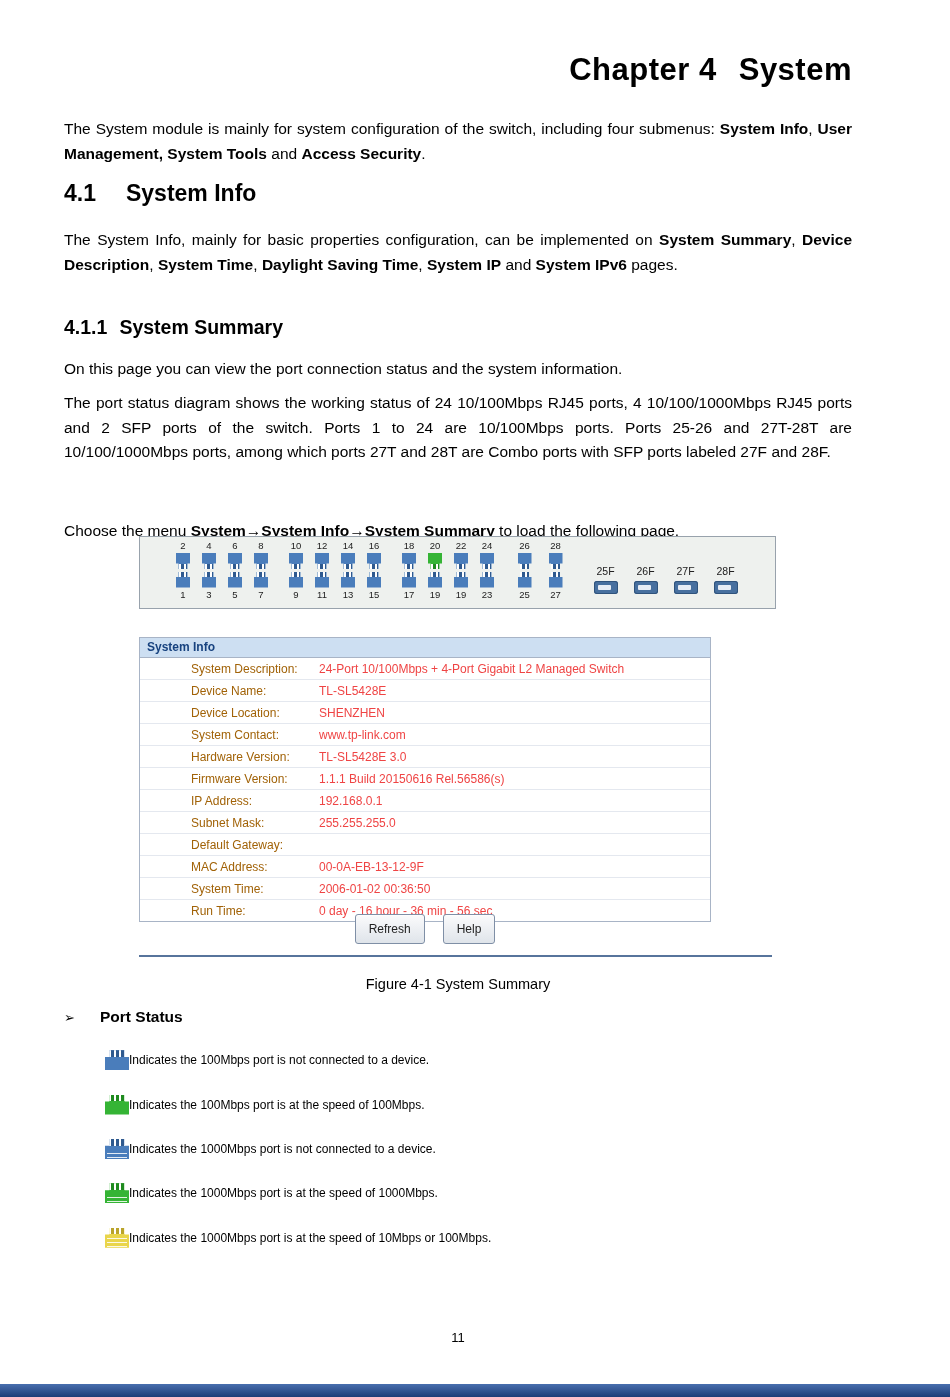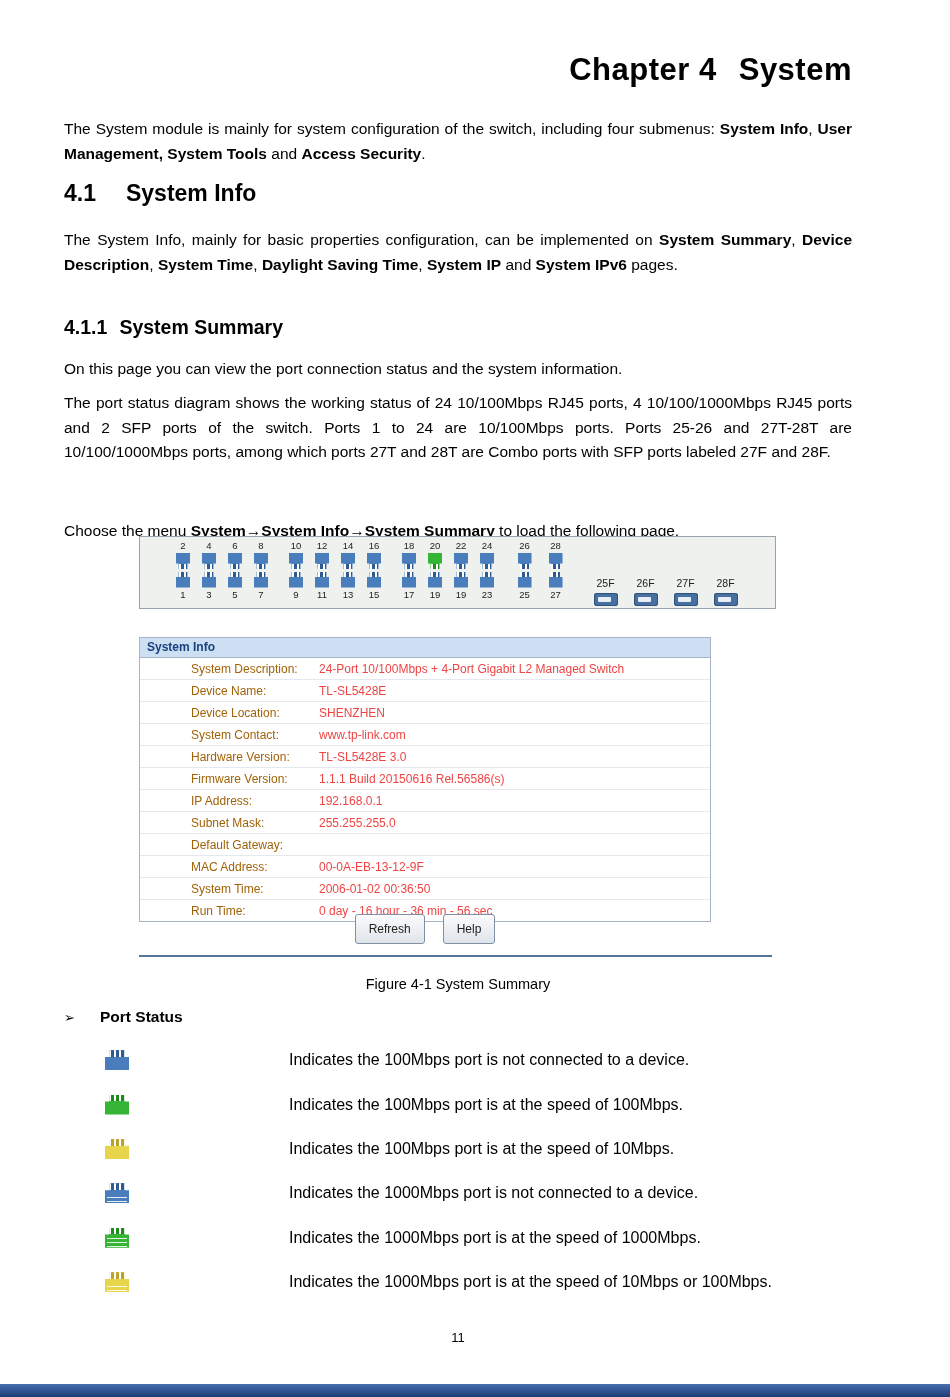--- a/index.html
+++ b/index.html
@@ -33,21 +33,21 @@
   .rj45.green{background:var(--port-green,#35b435);--cap:var(--port-green-dark,#1f8a1f);}
   .rj45.yellow{background:var(--port-yellow,#e9d54b);--cap:var(--port-yellow-dark,#b9a32b);}
   .rj45.flip{transform:scaleY(-1);}
   .rj45.sm{width:14px;height:16px;margin:1.5px 0;}
   .rj45.lg{width:24px;height:20px;}
   .rj45.giga::after{content:"";position:absolute;left:8%;right:8%;bottom:5%;height:42%;
         background:repeating-linear-gradient(0deg,rgba(255,255,255,.85) 0 1.5px,transparent 1.5px 4px);}
 
   .sfp-area{position:absolute;left:452px;top:28px;display:flex;gap:13px;}
   .sfp-item{display:flex;flex-direction:column;align-items:center;width:27px;}
-  .sfp-label{font-size:10.5px;color:#222;margin-top:12px;}
+  .sfp-label{font-size:10.5px;color:#222;}
   .sfp-icon{margin-top:4px;width:24px;height:13px;border-radius:3px;background:#47709f;
         position:relative;box-shadow:0 0 0 1px #2f537c inset;}
   .sfp-icon::after{content:"";position:absolute;left:4px;top:4px;width:13px;height:5px;
         background:#e8eef5;border-radius:1px;}
 
   
   .sysinfo{left:139px;top:637px;width:572px;box-sizing:border-box;
            border:1px solid var(--table-border,#a8b4c6);background:#fff;}
   .sysinfo-header{height:19px;line-height:19px;background:var(--panel-header-bg,#cddff2);
            color:var(--panel-header-text,#17427f);font-size:12px;font-weight:bold;padding-left:7px;
@@ -64,21 +64,21 @@
   .fig-sep{left:139px;top:955px;width:633px;height:2px;background:#57749c;}
 
   .caption{top:976px;text-align:center;font-size:14.5px;margin:0;}
 
   .ps-head{top:1008px;font-size:15.5px;font-weight:bold;margin:0;}
   .ps-bullet{display:inline-block;width:36px;font-weight:normal;font-size:13px;color:#000;}
 
   .legend{top:1038px;}
   .legend-row{height:44.4px;display:flex;align-items:center;}
   .legend-icon-cell{margin-left:41px;width:24px;flex:none;}
-  .legend-text{margin-left:160px;font-size:16px;}
+  .legend-text{font-size:12px;}
 
   .pagenum{top:1330px;text-align:center;font-size:13px;margin:0;}
   .footer-bar{left:0;bottom:0;width:950px;height:13px;
         background:linear-gradient(var(--footer-bar-light,#486fae),var(--footer-bar,#1d3c77));}
 </style>
 </head>
 <body>
 
 <div class="page">
 
@@ -352,28 +352,20 @@
       <div class="legend-row">
         <span class="legend-icon-cell">
           <span class="rj45 lg green">
             <i class="pins"></i>
           </span>
         </span>
         <span class="legend-text">Indicates the 100Mbps port is at the speed of 100Mbps.</span>
       </div>
       <div class="legend-row">
         <span class="legend-icon-cell">
-          <span class="rj45 lg yellow">
-            <i class="pins"></i>
-          </span>
-        </span>
-        <span class="legend-text">Indicates the 100Mbps port is at the speed of 10Mbps.</span>
-      </div>
-      <div class="legend-row">
-        <span class="legend-icon-cell">
           <span class="rj45 lg blue giga">
             <i class="pins"></i>
           </span>
         </span>
         <span class="legend-text">Indicates the 1000Mbps port is not connected to a device.</span>
       </div>
       <div class="legend-row">
         <span class="legend-icon-cell">
           <span class="rj45 lg green giga">
             <i class="pins"></i>

